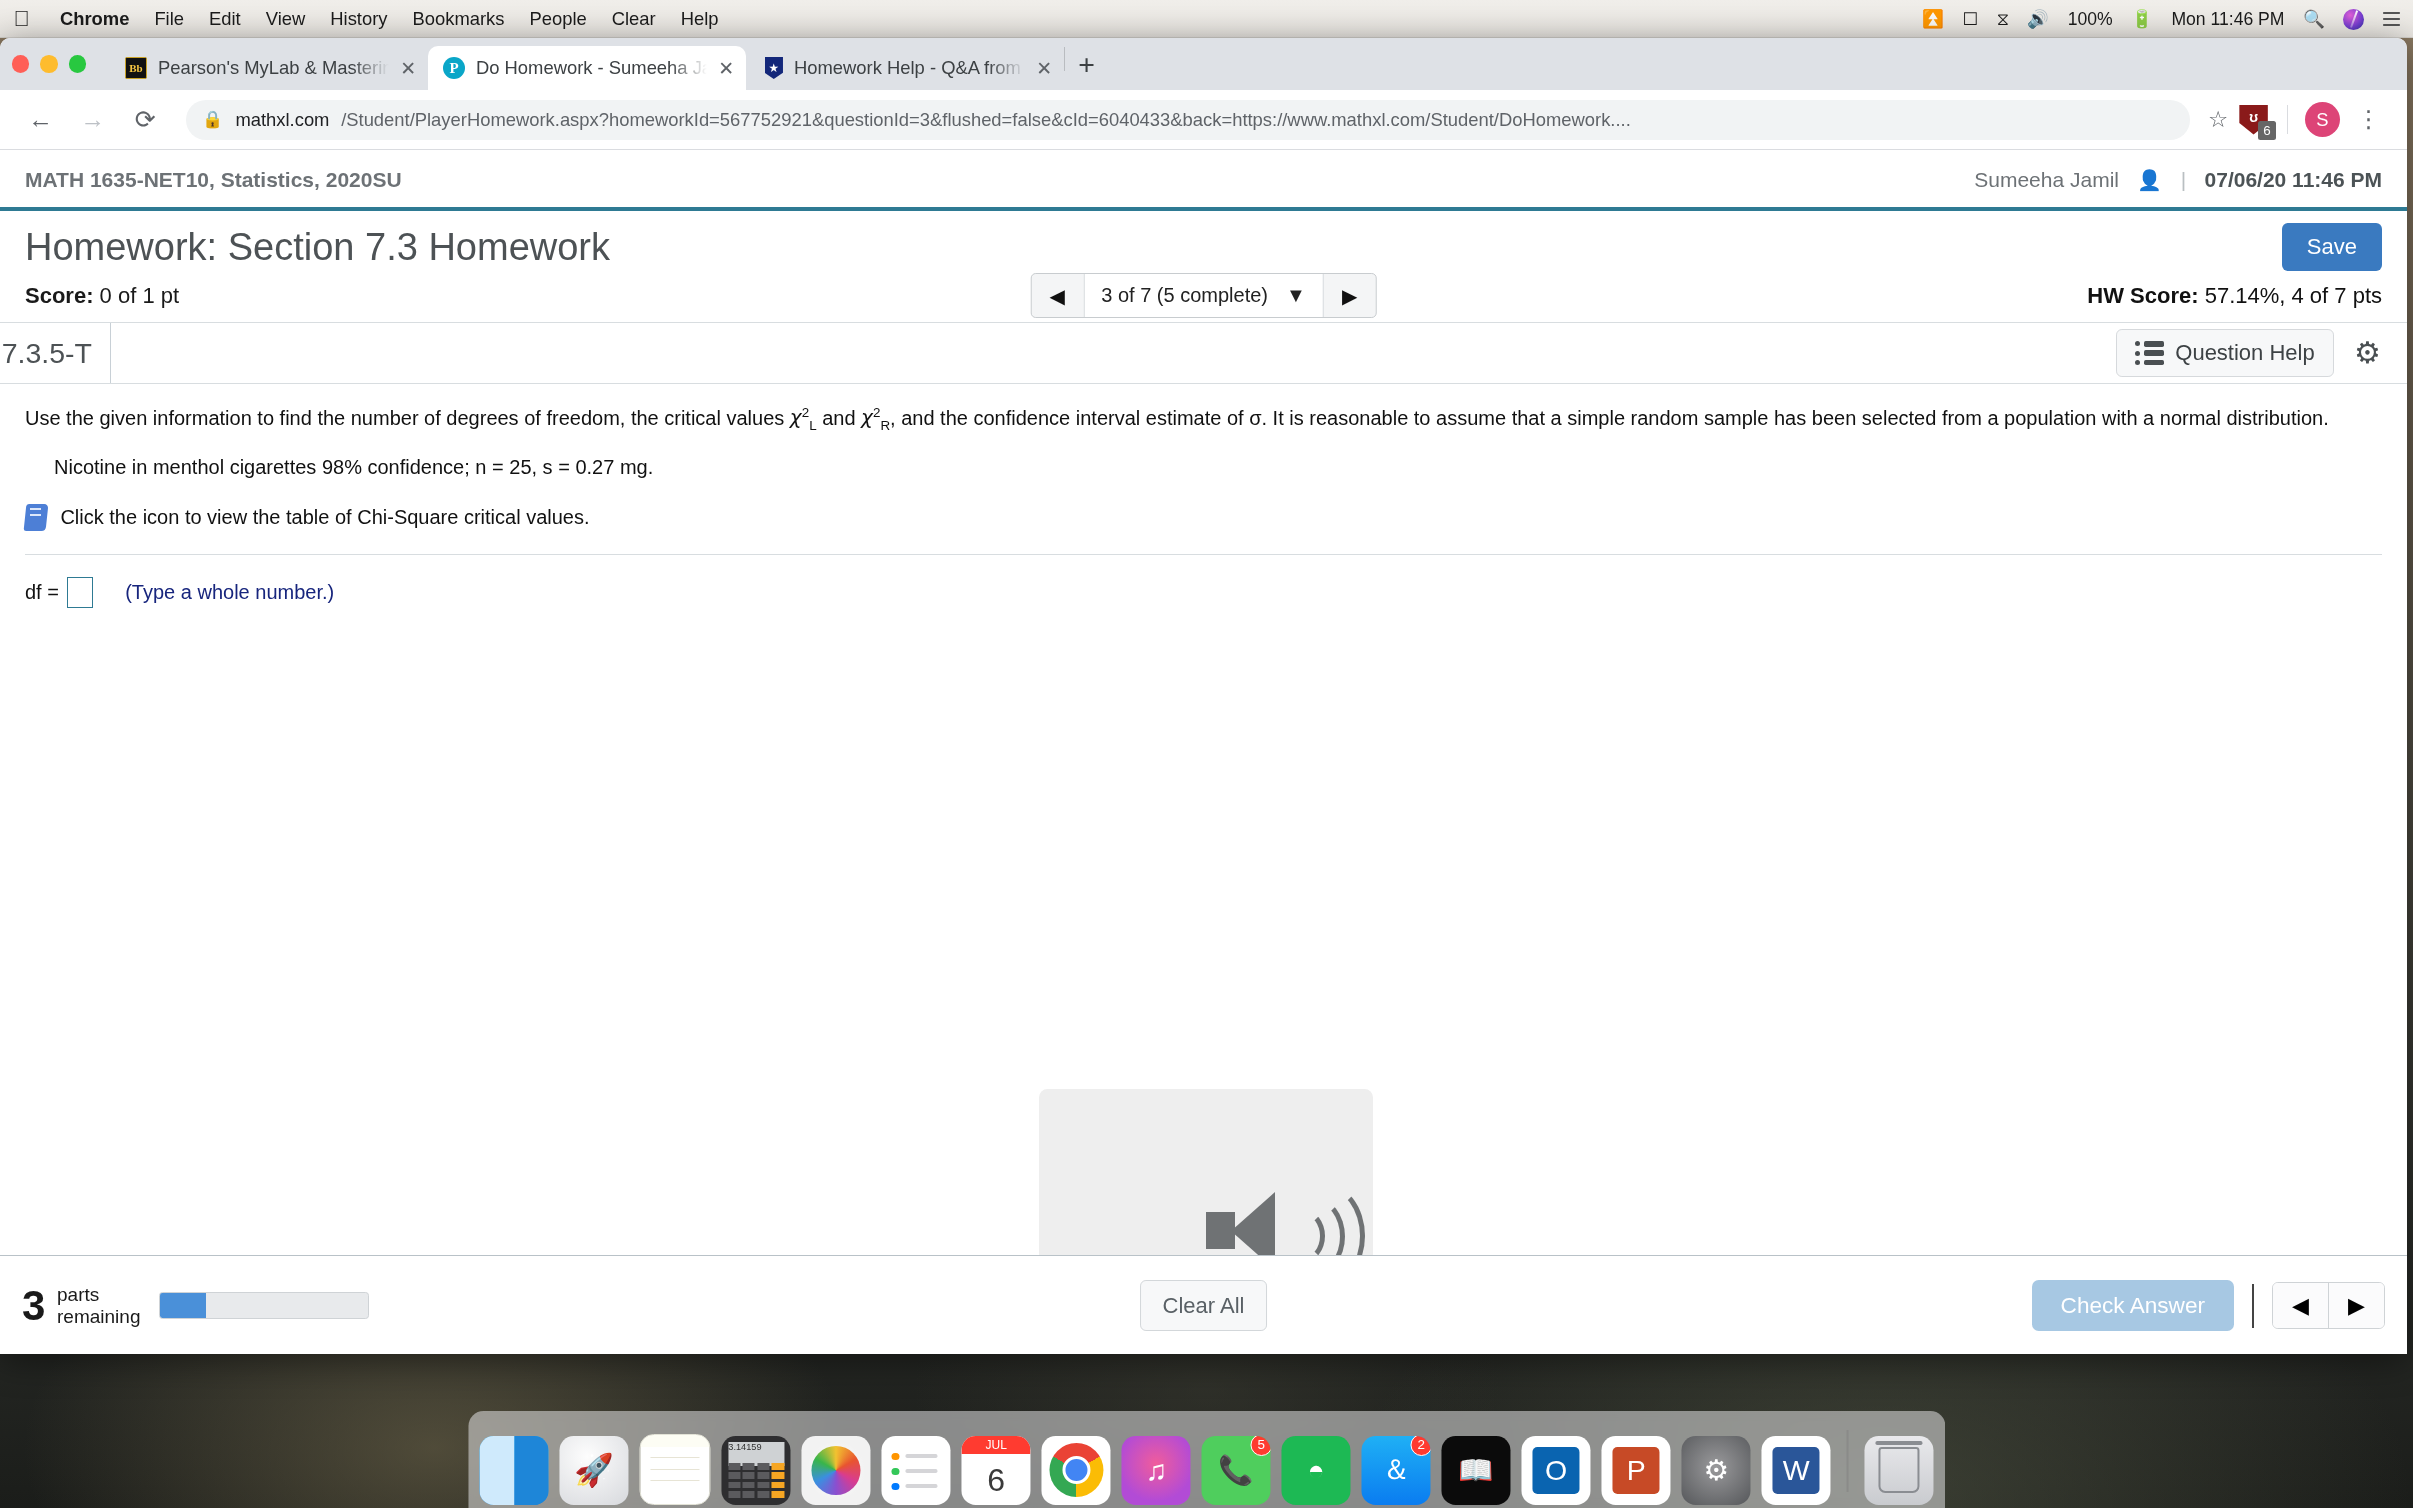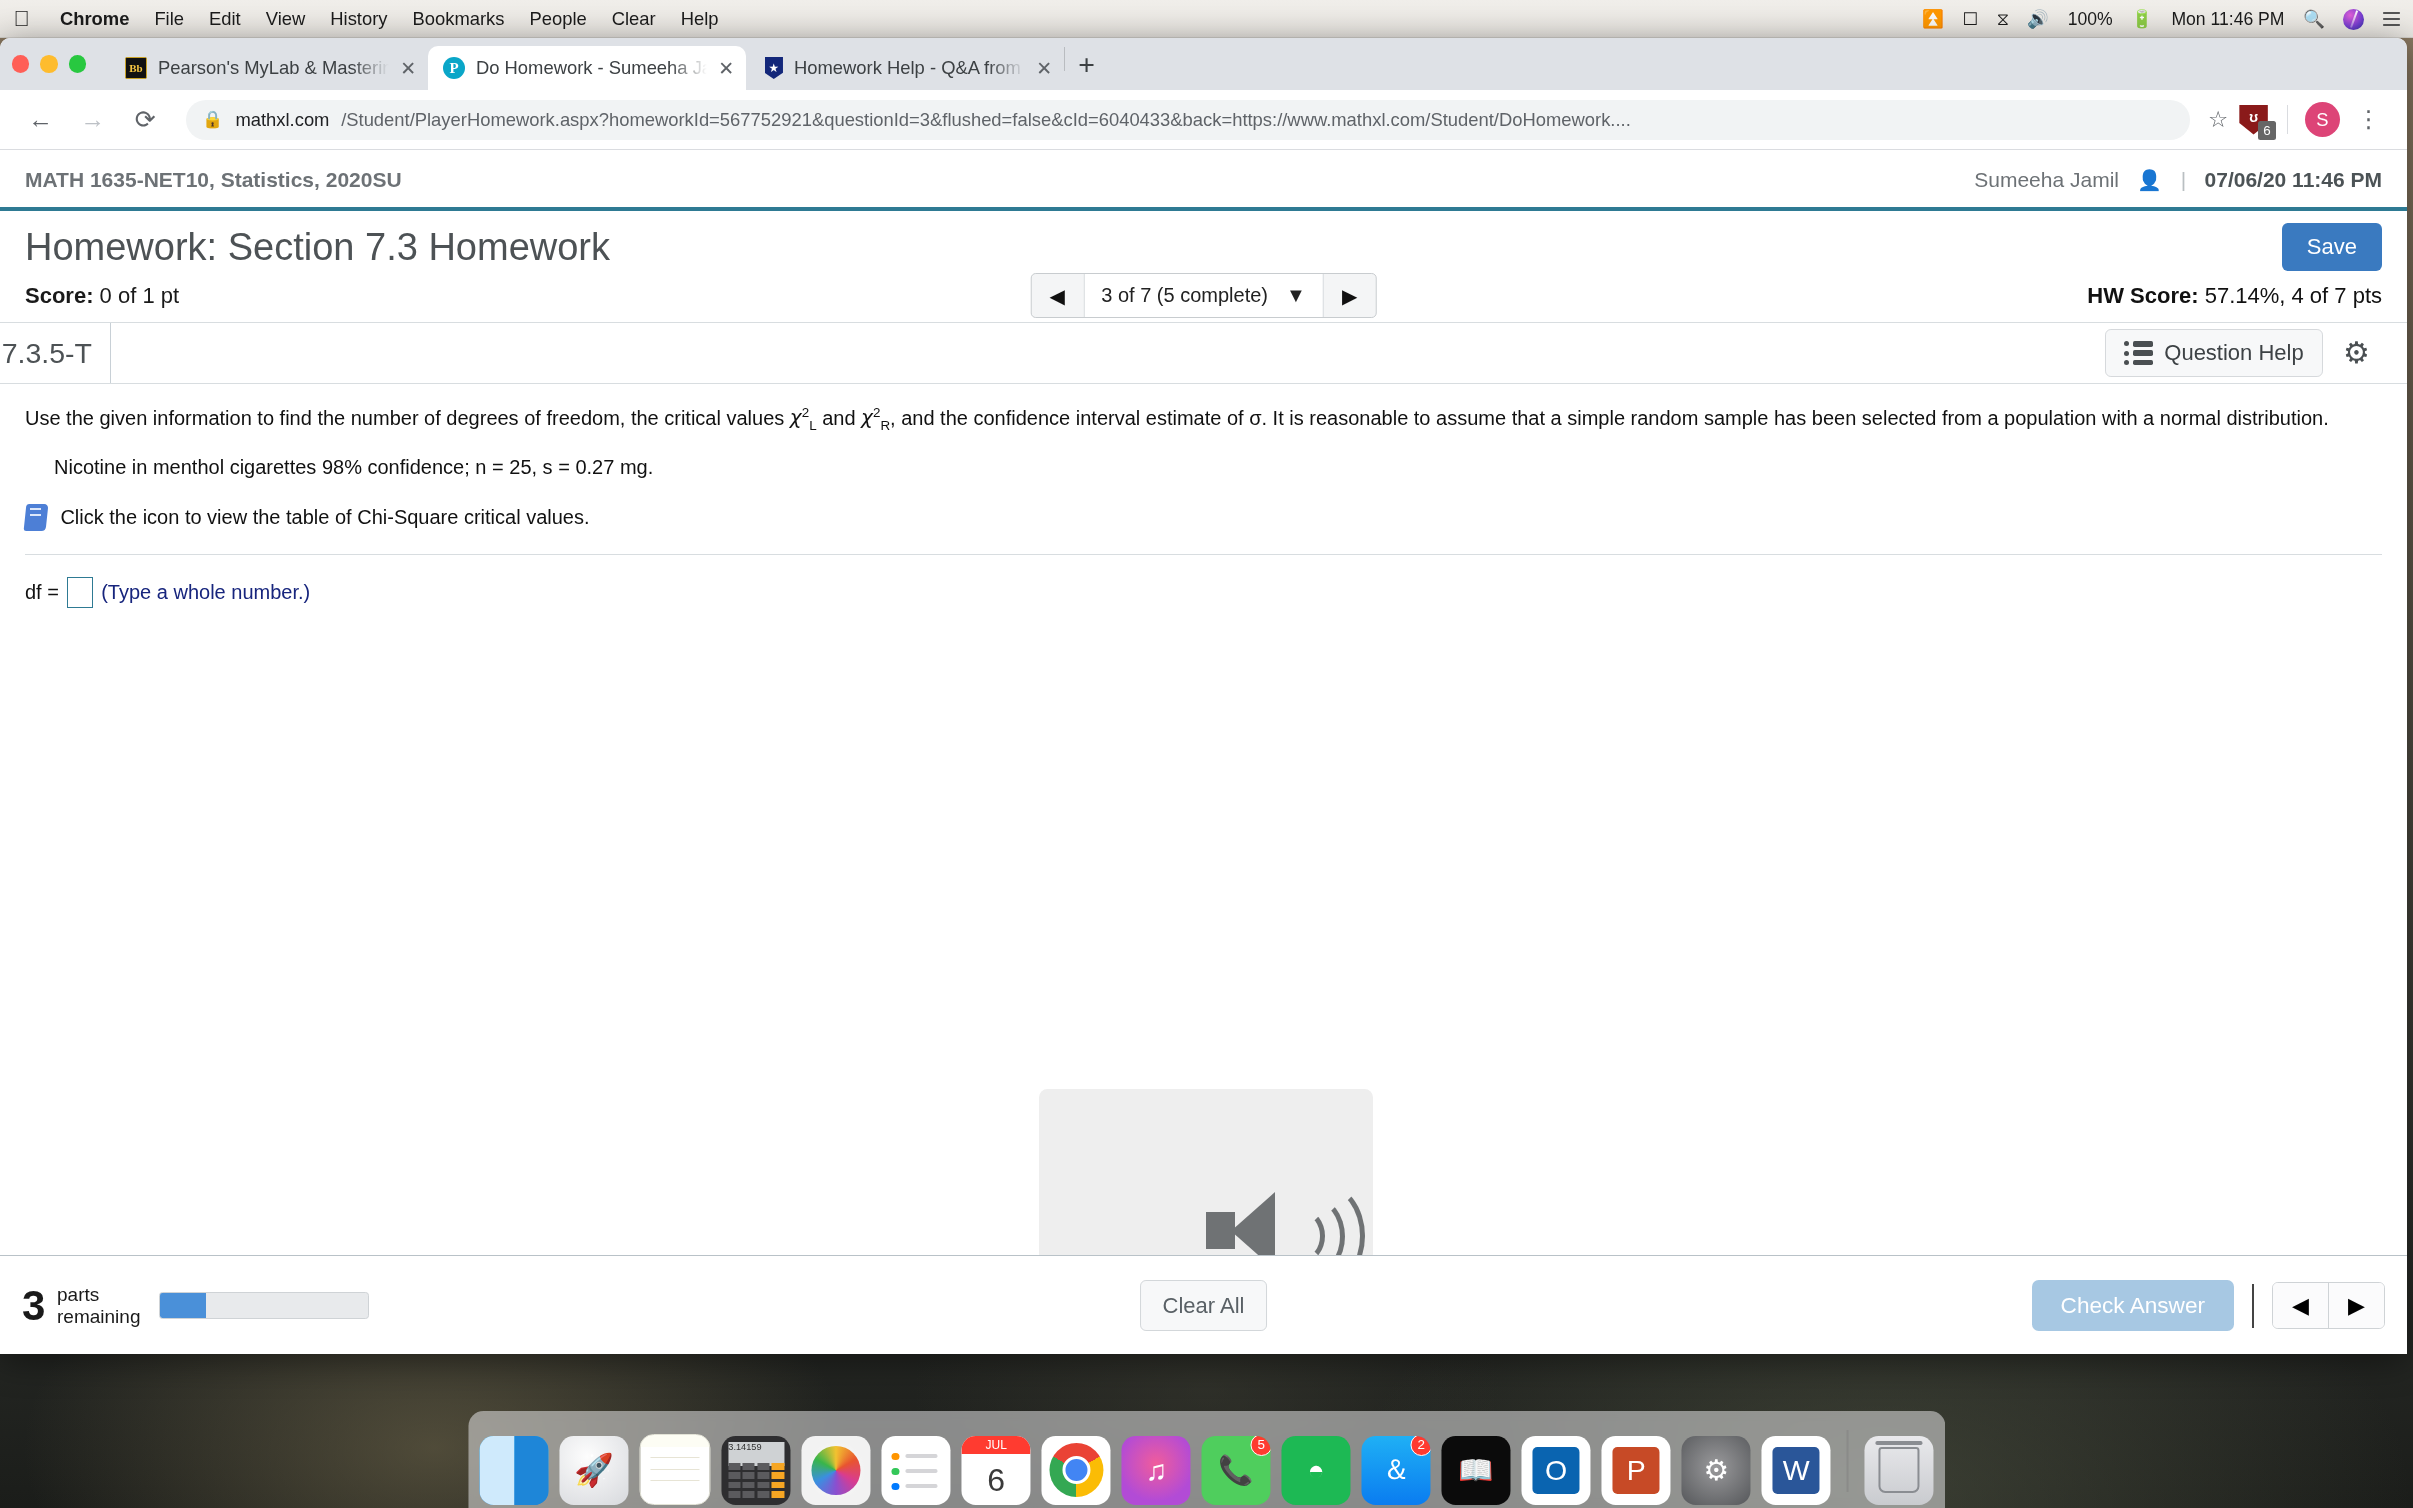--- a/index.html
+++ b/index.html
@@ -159,21 +159,21 @@
   }
   .qnav .arrow { width: 52px; display: flex; align-items: center; justify-content: center; font-size: 20px; color: #111; }
   .qnav .mid { padding: 10px 17px; background: #fff; border-left: 0.8px solid #d5d9dc; border-right: 0.8px solid #d5d9dc;
                font-size: 20px; color: #222; display: flex; align-items: center; gap: 18px; }
   .hw-score { margin-left: auto; font-size: 22px; color: #111; }
   .hw-score b { font-weight: bold; }
 
   .qid-row { display: flex; align-items: center; border-top: 0.8px solid #d8dde0; border-bottom: 0.8px solid #d8dde0;
              background: #fff; height: 60px; padding-left: 0; }
   .qid { font-size: 28.5px; color: #4d5255; padding: 0 18.4px 0 1.7px; border-right: 0.8px solid #c8d0d6; line-height: 60px; }
-  .qhelp-wrap { margin-left: auto; display: flex; align-items: center; gap: 20px; padding-right: 37px; }
+  .qhelp-wrap { margin-left: auto; display: flex; align-items: center; gap: 20px; padding-right: 26px; }
   .qhelp {
     display: flex; align-items: center; gap: 11.7px;
     border: 0.8px solid #d6d9dc; background: #f7f8f9; border-radius: 5.9px;
     padding: 10px 18.4px; font-size: 22px; color: #3d4245;
   }
   .qh-icon { display:flex; flex-direction: column; gap: 3.4px; }
   .qh-icon span { display: flex; align-items: center; gap: 3.4px; }
   .qh-icon span i { display:block; width: 5px; height: 5px; background:#4a4f52; border-radius:50%; }
   .qh-icon span b { display:block; width: 20px; height: 5.9px; background:#4a4f52; border-radius:1.7px; }
   .gear { font-size: 30px; color: #4a4f52; line-height: 1; }
@@ -190,21 +190,21 @@
   .book-icon .b1 { position:absolute; inset:0; background:#4d7fd6; border-radius: 2.5px 4.2px 4.2px 2.5px;
                    transform: skewX(-6deg); }
   .book-icon .b2 { position:absolute; left:5px; top:4.2px; width:11px; height:2.5px; background:#dce7fa; }
   .book-icon .b3 { position:absolute; left:5px; top:10px; width:11px; height:2.5px; background:#dce7fa; }
   .icon-line .txt { font-size: 20px; color: #111; }
 
   .hr-line { border: none; border-top: 0.8px solid #d8dde0; margin: 23.5px 0 0 0; }
 
   .answer-row { display: flex; align-items: center; gap: 8.4px; padding: 22px 25px 0 25px; font-size: 20px; color: #111; }
   .ans-box { width: 23.5px; height: 28.5px; border: 1.7px solid #2e7a93; background: #fff; }
-  .ans-hint { color: #17257d; }
+  .ans-hint { color: #17257d; margin-left: 24px; }
 
   
   .audio-widget {
     position: absolute; left: 1039px; top: 939px; width: 334px; height: 308px;
     background: #eeeeee; border-radius: 8.4px;
   }
   .spk { position: absolute; left: 50%; top: 46%; transform: translate(-50%,-50%); }
   .spk .cone { width: 0; height: 0; border-top: 39px solid transparent; border-bottom: 39px solid transparent;
                border-right: 44px solid #6f7274; position: absolute; left: 25px; top: -39px; }
   .spk .box { position: absolute; left: 0px; top: -18.4px; width: 28.5px; height: 37px; background: #6f7274; }

